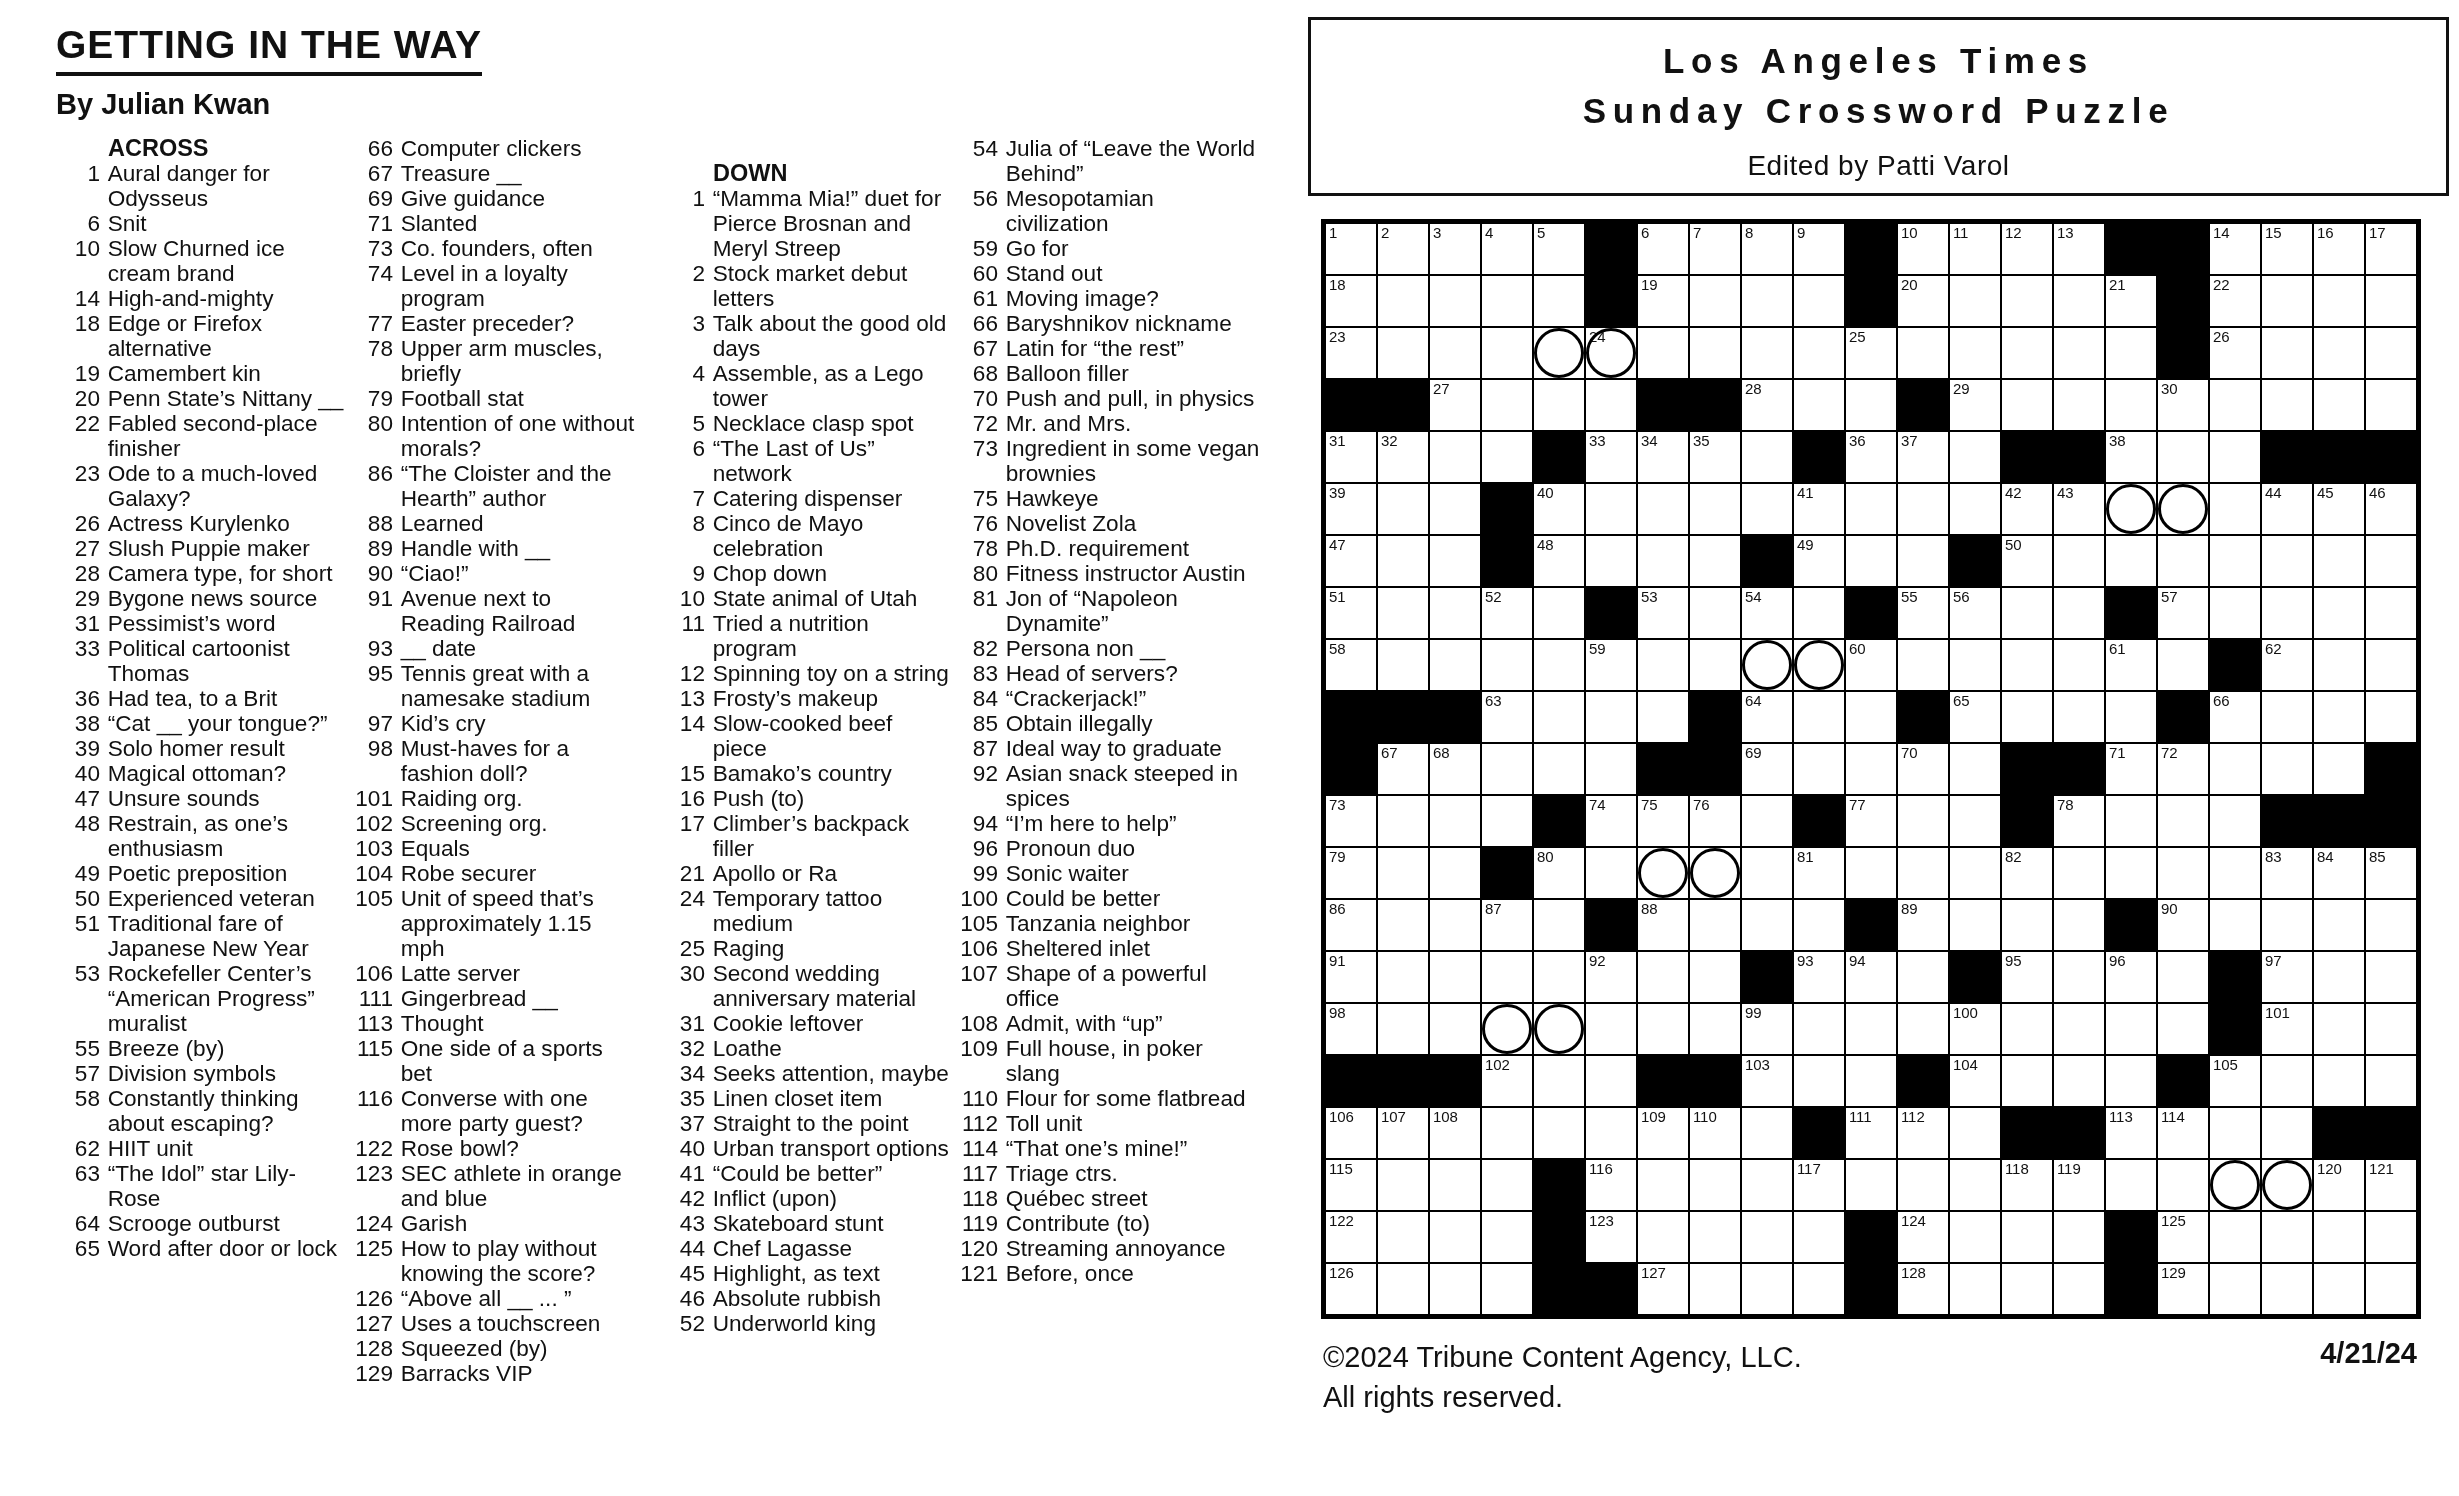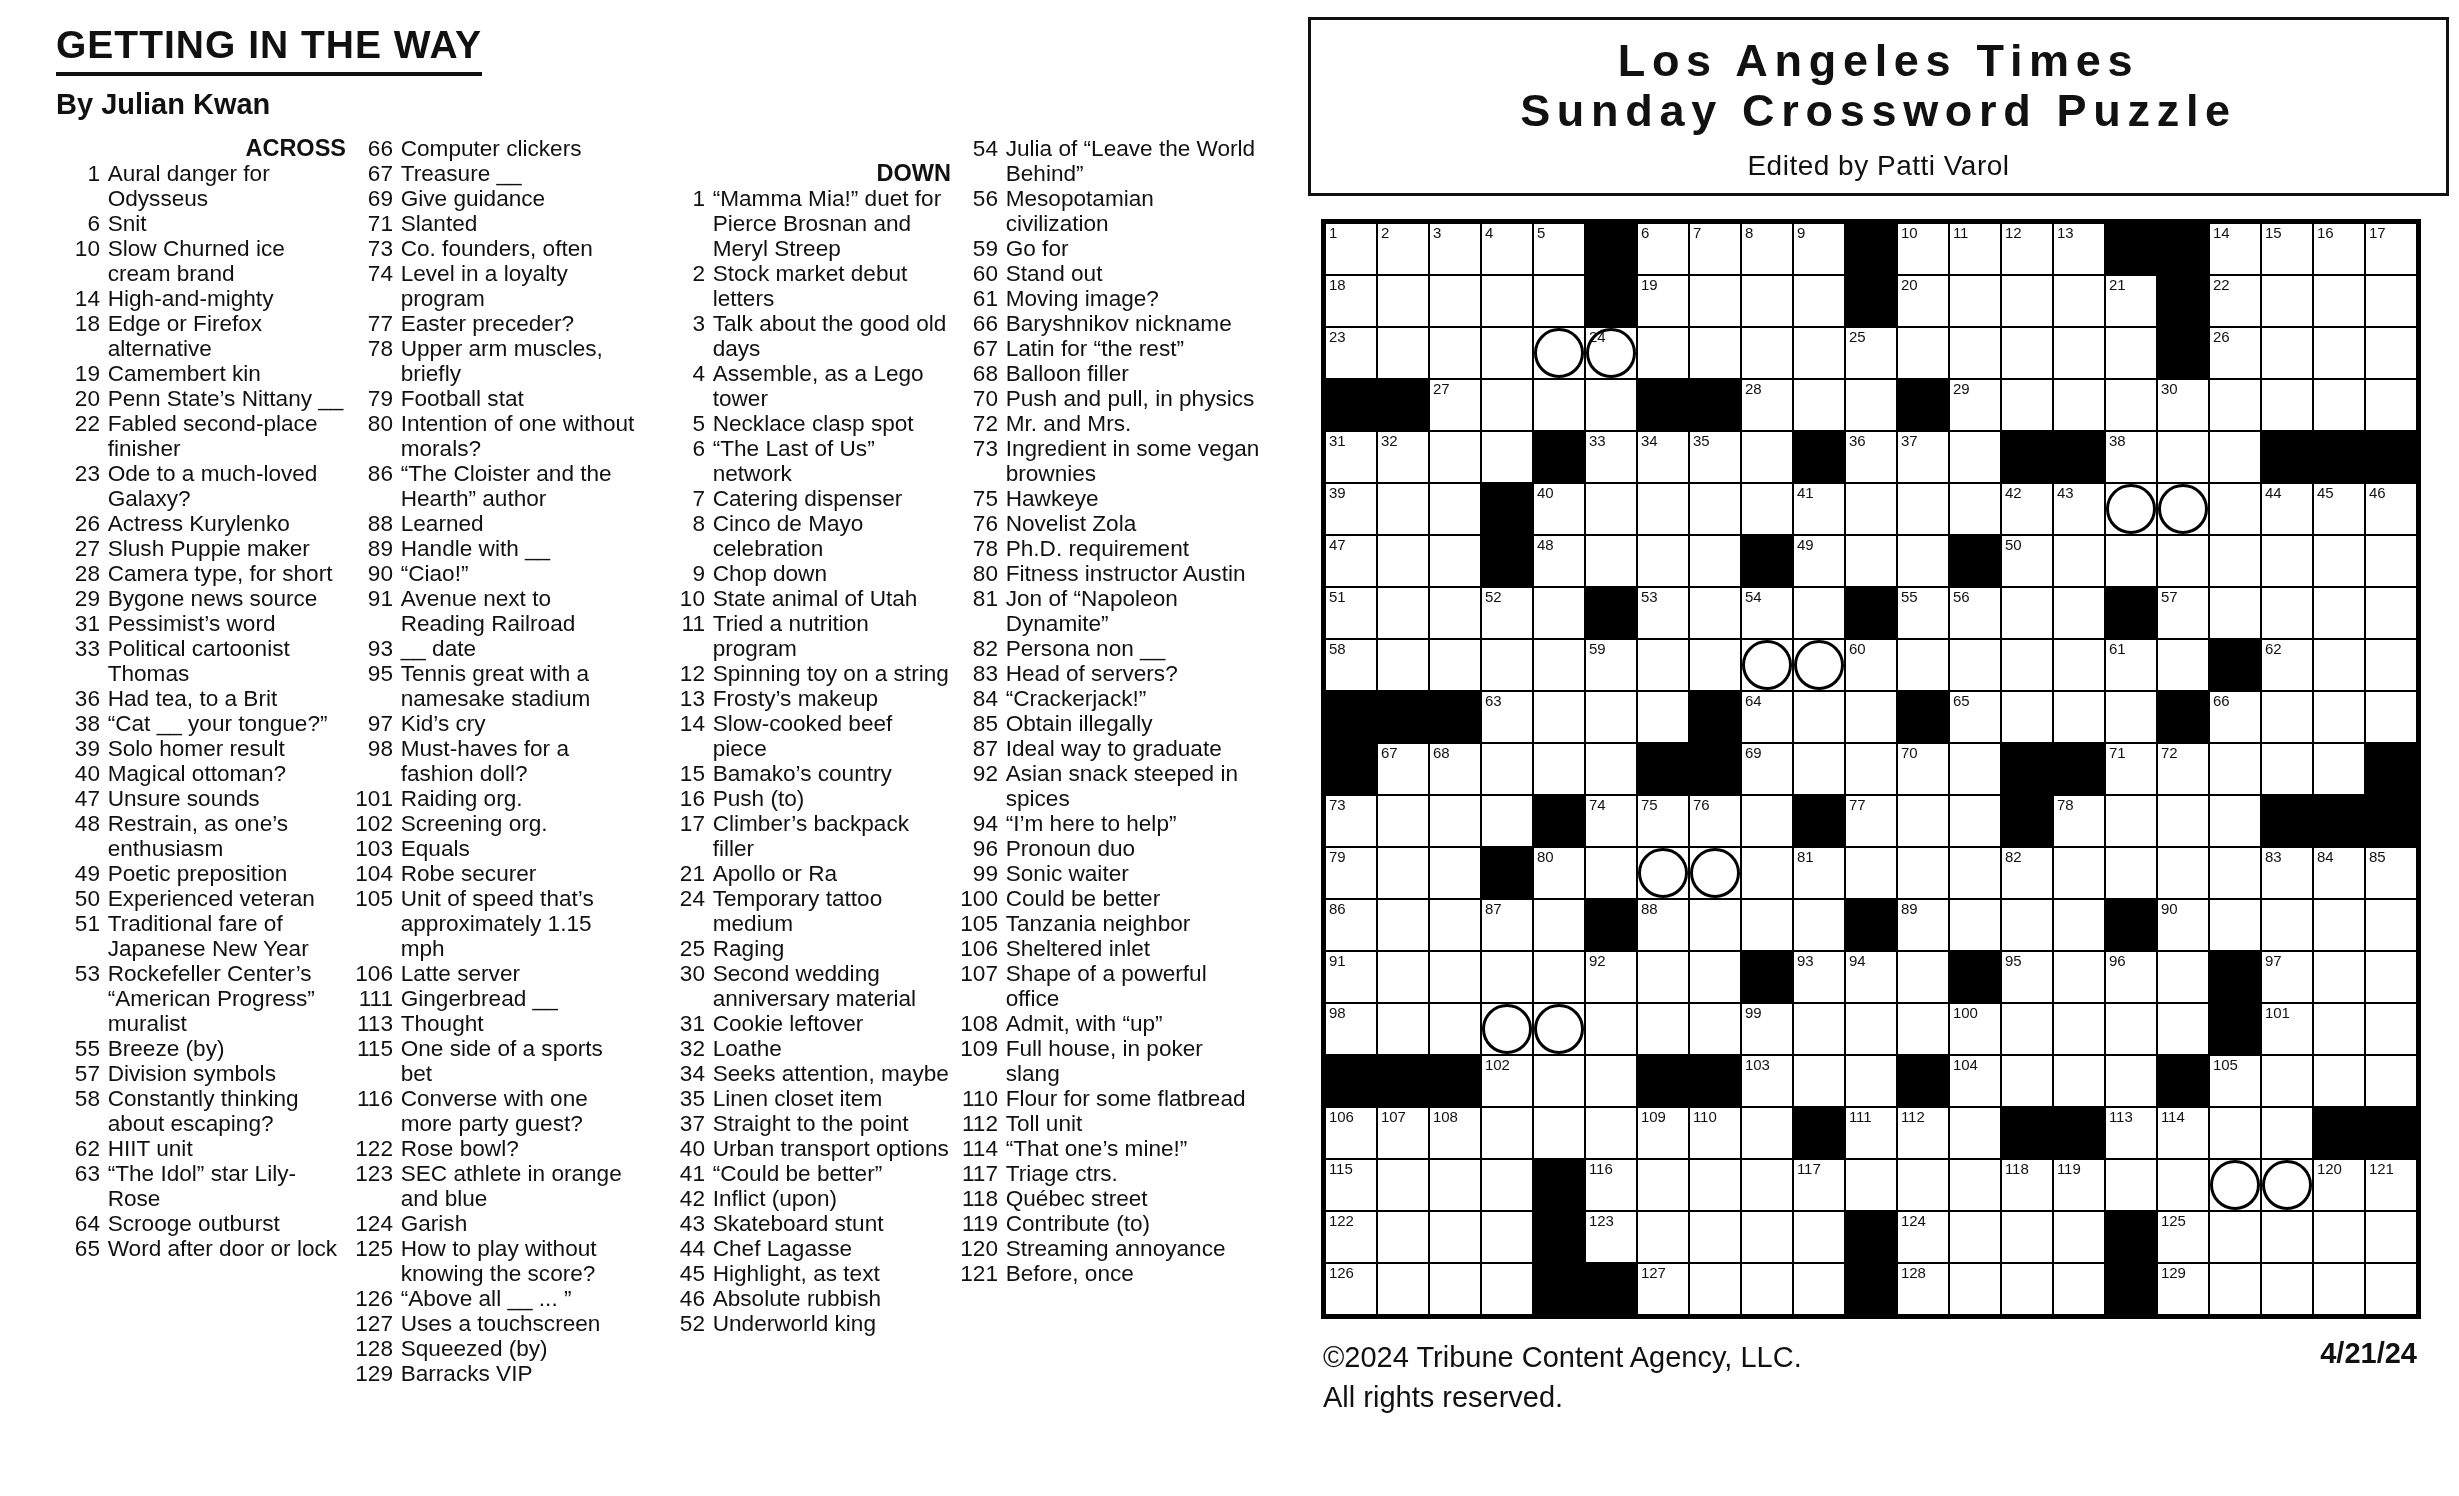--- a/index.html
+++ b/index.html
@@ -23,32 +23,32 @@
     font-size:29px; font-weight:bold;
   }
   .clue-col { position:absolute; top:136px; width:290px; }
   #clue-col-1 { left:56px;  }
   #clue-col-2 { left:349px; }
   #clue-col-3 { left:661px;margin-top:25px; }
   #clue-col-4 { left:954px; width:306px; }
 
   .clue-header {
     font-size:23.5px; font-weight:bold; line-height:25px;
-    padding-left:52px; margin-bottom:0px;text-align:right;
+    padding-left:52px; margin-bottom:0px;
   }
   .clue { display:flex; font-size:22.6px; line-height:25px; }
   .cnum { width:44px; text-align:right; flex:none; }
   .ctxt { padding-left:7.7px; flex:1; }
 
   
   #masthead {
     position:absolute; left:1308px; top:17.3px; width:1141px; height:179px;
     border:3.8px solid #111; background:#fff; text-align:center;
   }
-  .mast-line { font-size:45px; font-weight:bold; letter-spacing:6.7px; line-height:50px; }
+  .mast-line { font-size:35px; font-weight:bold; letter-spacing:6.7px; line-height:50px; }
   #mast-line-1 { margin-top:15.4px; }
   #mast-edited { font-size:28px; font-weight:normal; margin-top:14px; letter-spacing:0.5px; }
 
   #grid {
     position:absolute; left:1321px; top:219px;
     display:grid;
     grid-template-columns:repeat(21, 52px);
     grid-template-rows:repeat(21, 52px);
     border:4.8px solid #000; background:#000;
   }

